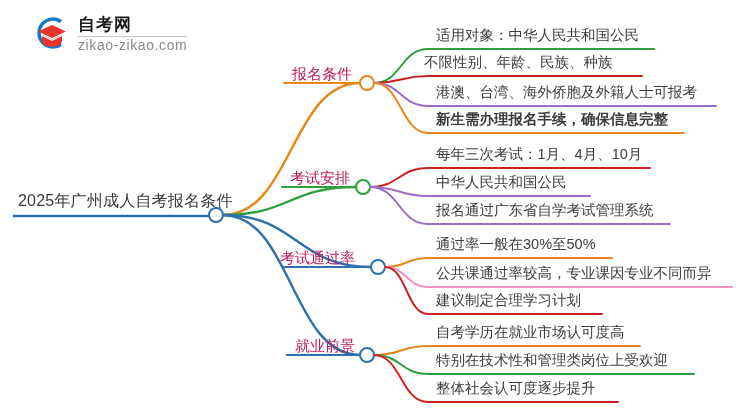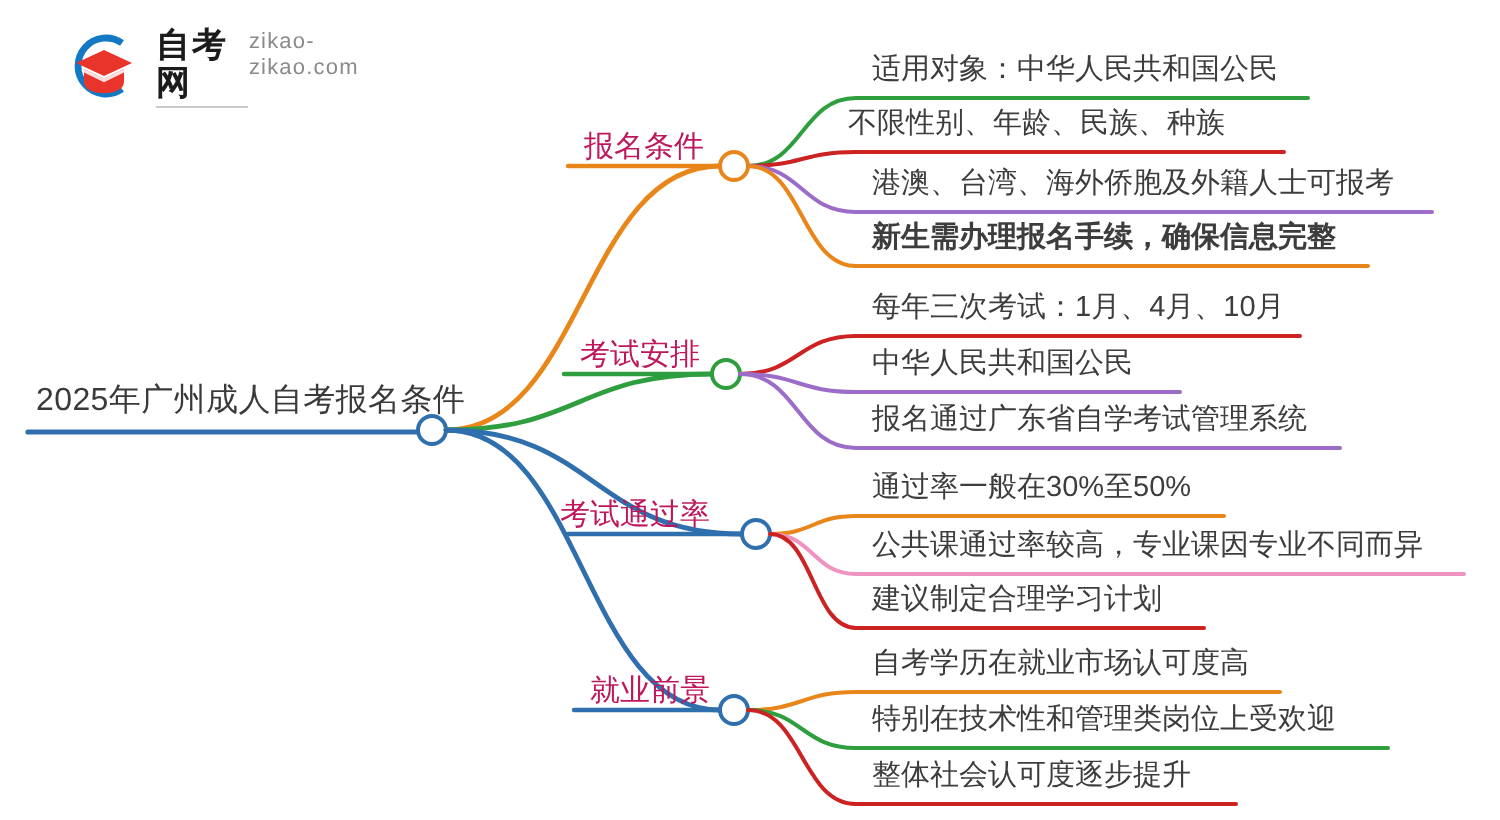--- a/index.html
+++ b/index.html
@@ -40,34 +40,34 @@
   }
   .logo-mark {
     position: relative;
     width: 44px;
     height: 40px;
     flex: 0 0 44px;
   }
   .logo-text-block {
     margin-left: 4px;
     display: flex;
-    flex-direction: row;
+    flex-direction: column;
     justify-content: center;
   }
   .logo-title {
     font-size: 17px;
     font-weight: bold;
     color: #1b1b1b;
     line-height: 19px;
     letter-spacing: 1px;
     padding-bottom: 2px;
     border-bottom: 1px solid #c9c9c9;
   }
   .logo-sub {
-    font-size: 11px;
+    font-size: 14px;
     color: #8a8a8a;
     line-height: 13px;
     letter-spacing: 0.6px;
     padding-top: 2px;
   }
 
   
   .label {
     position: absolute;
     color: #3d3d3d;

